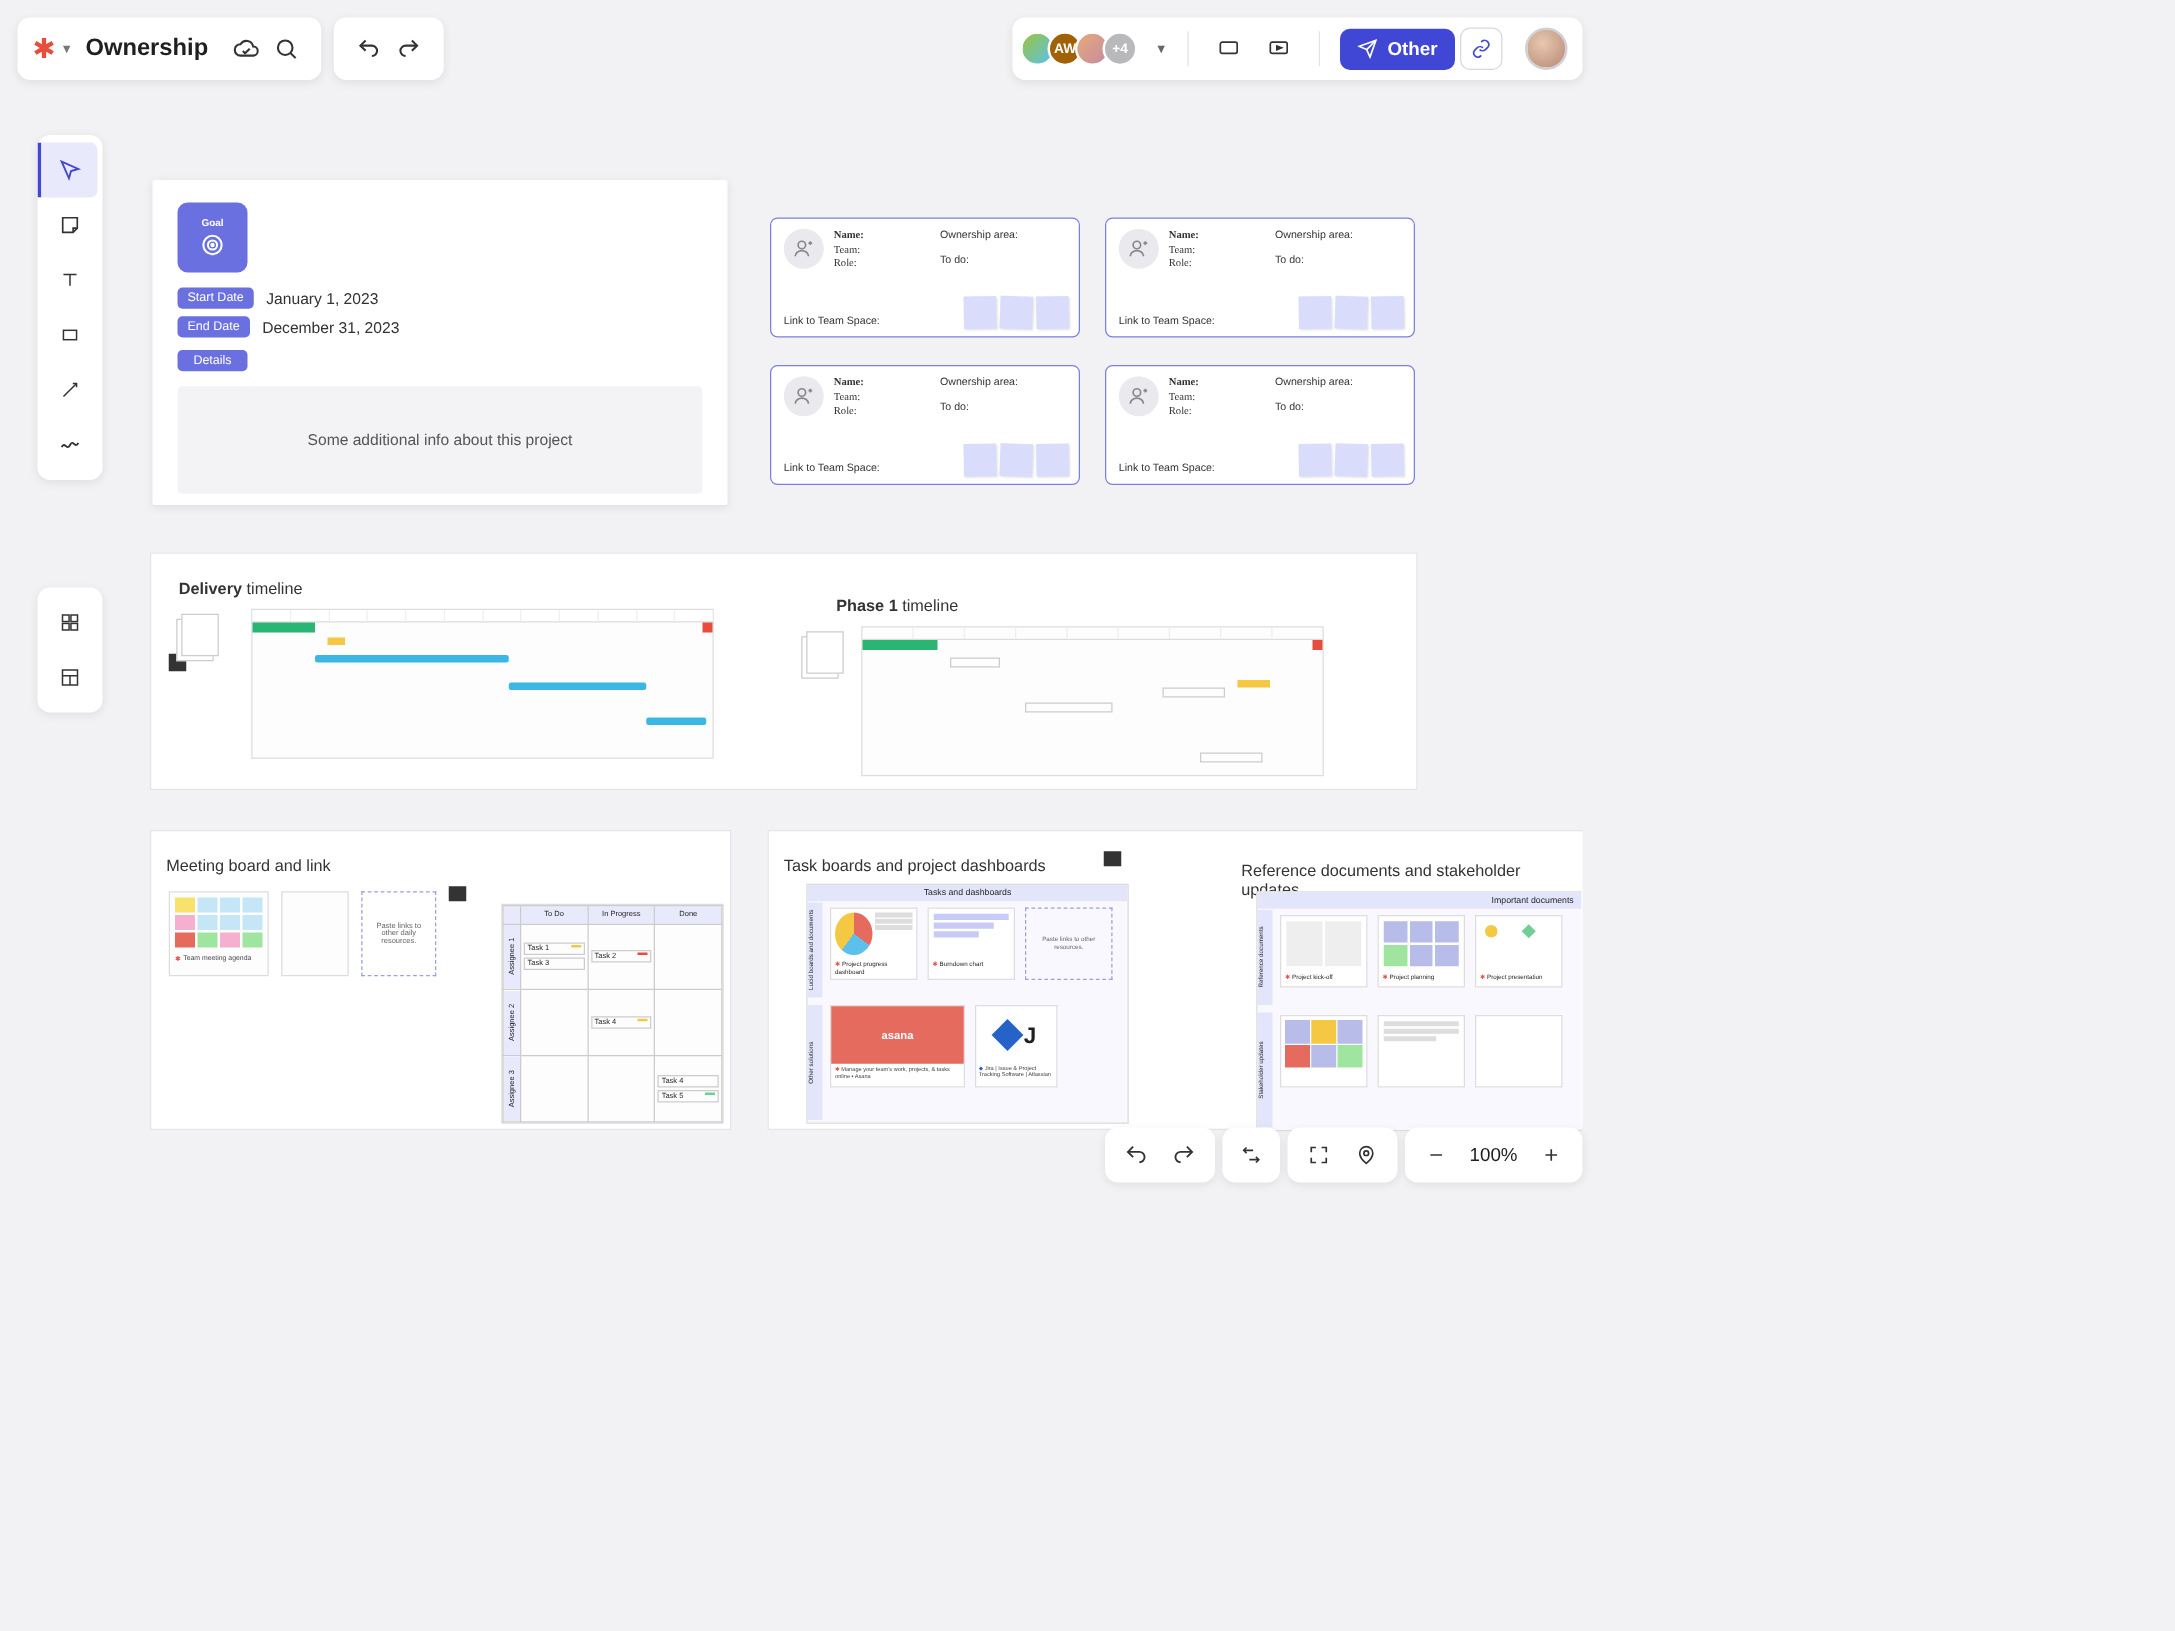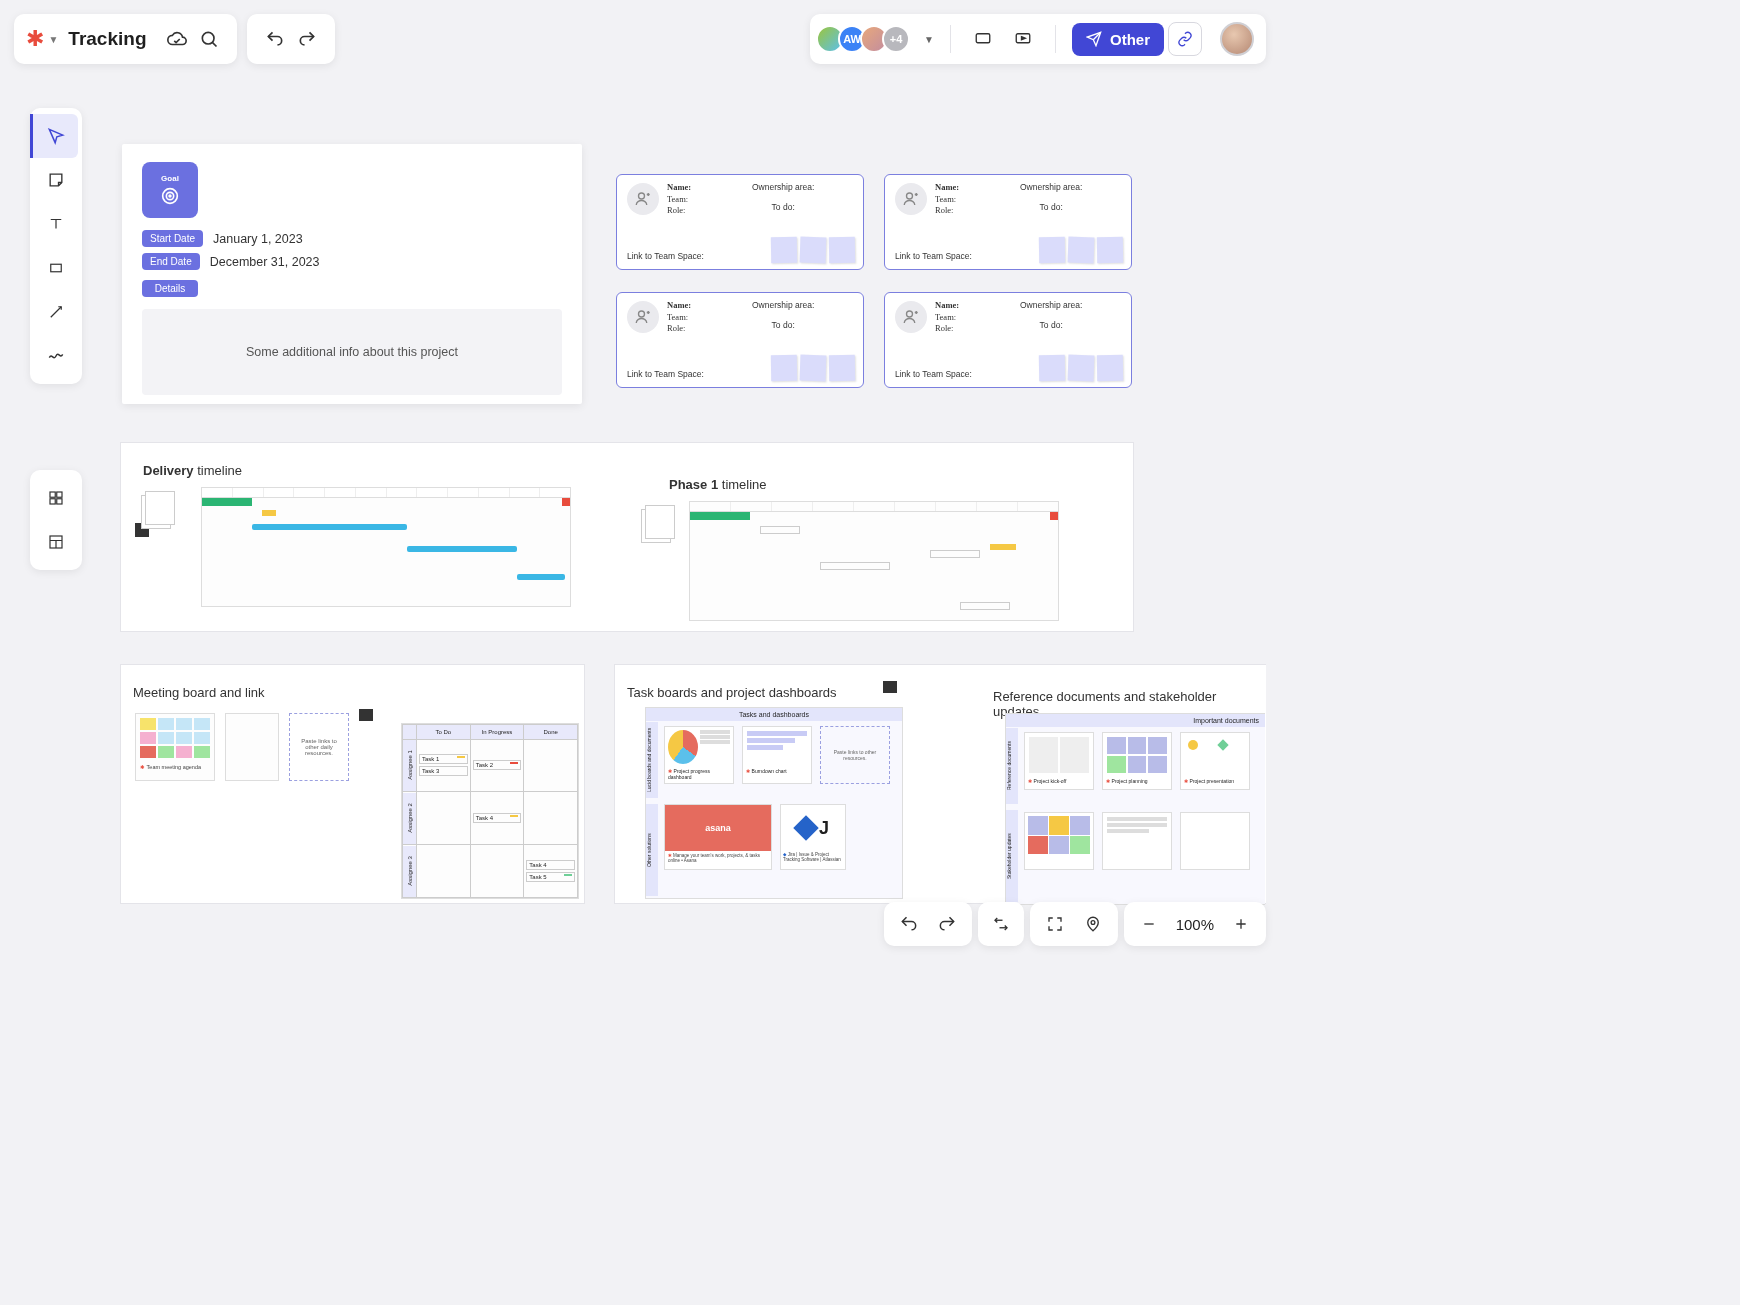--- a/index.html
+++ b/index.html
@@ -68,21 +68,21 @@
   
   .avatars { display:flex; align-items:center; }
   .avatar {
     width:28px; height:28px; border-radius:50%;
     margin-left:-6px;
     display:flex; align-items:center; justify-content:center;
     font-size:11px; color:#fff; font-weight:600;
     border:2px solid #fff;
   }
   .avatar.img1 { background: linear-gradient(135deg,#9BC53D,#5BC0EB); }
-  .avatar.img2 { background:#3b82f6; }
+  .avatar.img2 { background:#a16207; }
   .avatar.img3 { background: linear-gradient(135deg,#E8A87C,#C38D9E); }
   .avatar.more { background:#B8B8BD; }
   .avatar-profile {
     width:34px; height:34px; border-radius:50%;
     background: radial-gradient(circle at 40% 35%, #E8C8B0, #B58873);
     border: 2px solid #D0D0D5;
     margin-left:10px;
   }
   .share-btn {
     background: var(--primary);
@@ -186,21 +186,21 @@
   }
   .person-card .top { display:flex; gap:8px;}
   .person-avatar {
     width:32px; height:32px; border-radius:50%;
     background:#EAEAEE; display:flex; align-items:center;
     justify-content:center; color:#888;
   }
   .person-labels { display:flex; flex-direction:column; gap:3px; margin-top:0px;}
   .person-labels span {line-height:1;font-family:Liberation Serif, serif;}
   .bold {font-weight:700;}
-  .right-col { position:absolute; left:135px; top:8px; display:flex; flex-direction:column; gap:3px;text-align:center;}
+  .right-col { position:absolute; left:135px; top:8px; display:flex; flex-direction:column; gap:3px;}
   .right-col span {line-height:1;}
   .stickies { position:absolute; right:8px; bottom:6px; display:flex; gap:3px;}
   .sticky {
     width:26px; height:26px; background:#DADCFB;
     box-shadow: 1px 1px 2px rgba(0,0,0,0.12);
     transform: rotate(-1deg);
   }
   .sticky:nth-child(2){transform:rotate(2deg);}
   .link-team { position:absolute; left:10px; bottom:8px;}
 
@@ -248,21 +248,21 @@
 <body>
 
 <div class="canvas">
 
   <div class="topbar-left">
     <div class="pill">
       <div class="logo-btn">
         <span>✱</span>
         <span class="chev">▼</span>
       </div>
-      <div class="title">Tracking</div>
+      <div class="title">Ownership</div>
       <div class="icon-btn">
         <svg width="22" height="22" viewBox="0 0 24 24" fill="none" stroke="currentColor" stroke-width="1.8">
             <path d="M18 10a4 4 0 0 1 0 8H7a5 5 0 0 1 0-10 6 6 0 0 1 11 2z"></path>
             <path d="M9 14l2 2 4-4"></path>
           </svg>
       </div>
       <div class="icon-btn">
         <svg width="20" height="20" viewBox="0 0 24 24" fill="none" stroke="currentColor" stroke-width="2">
             <circle cx="11" cy="11" r="7"></circle>
             <path d="M21 21l-5-5"></path>

